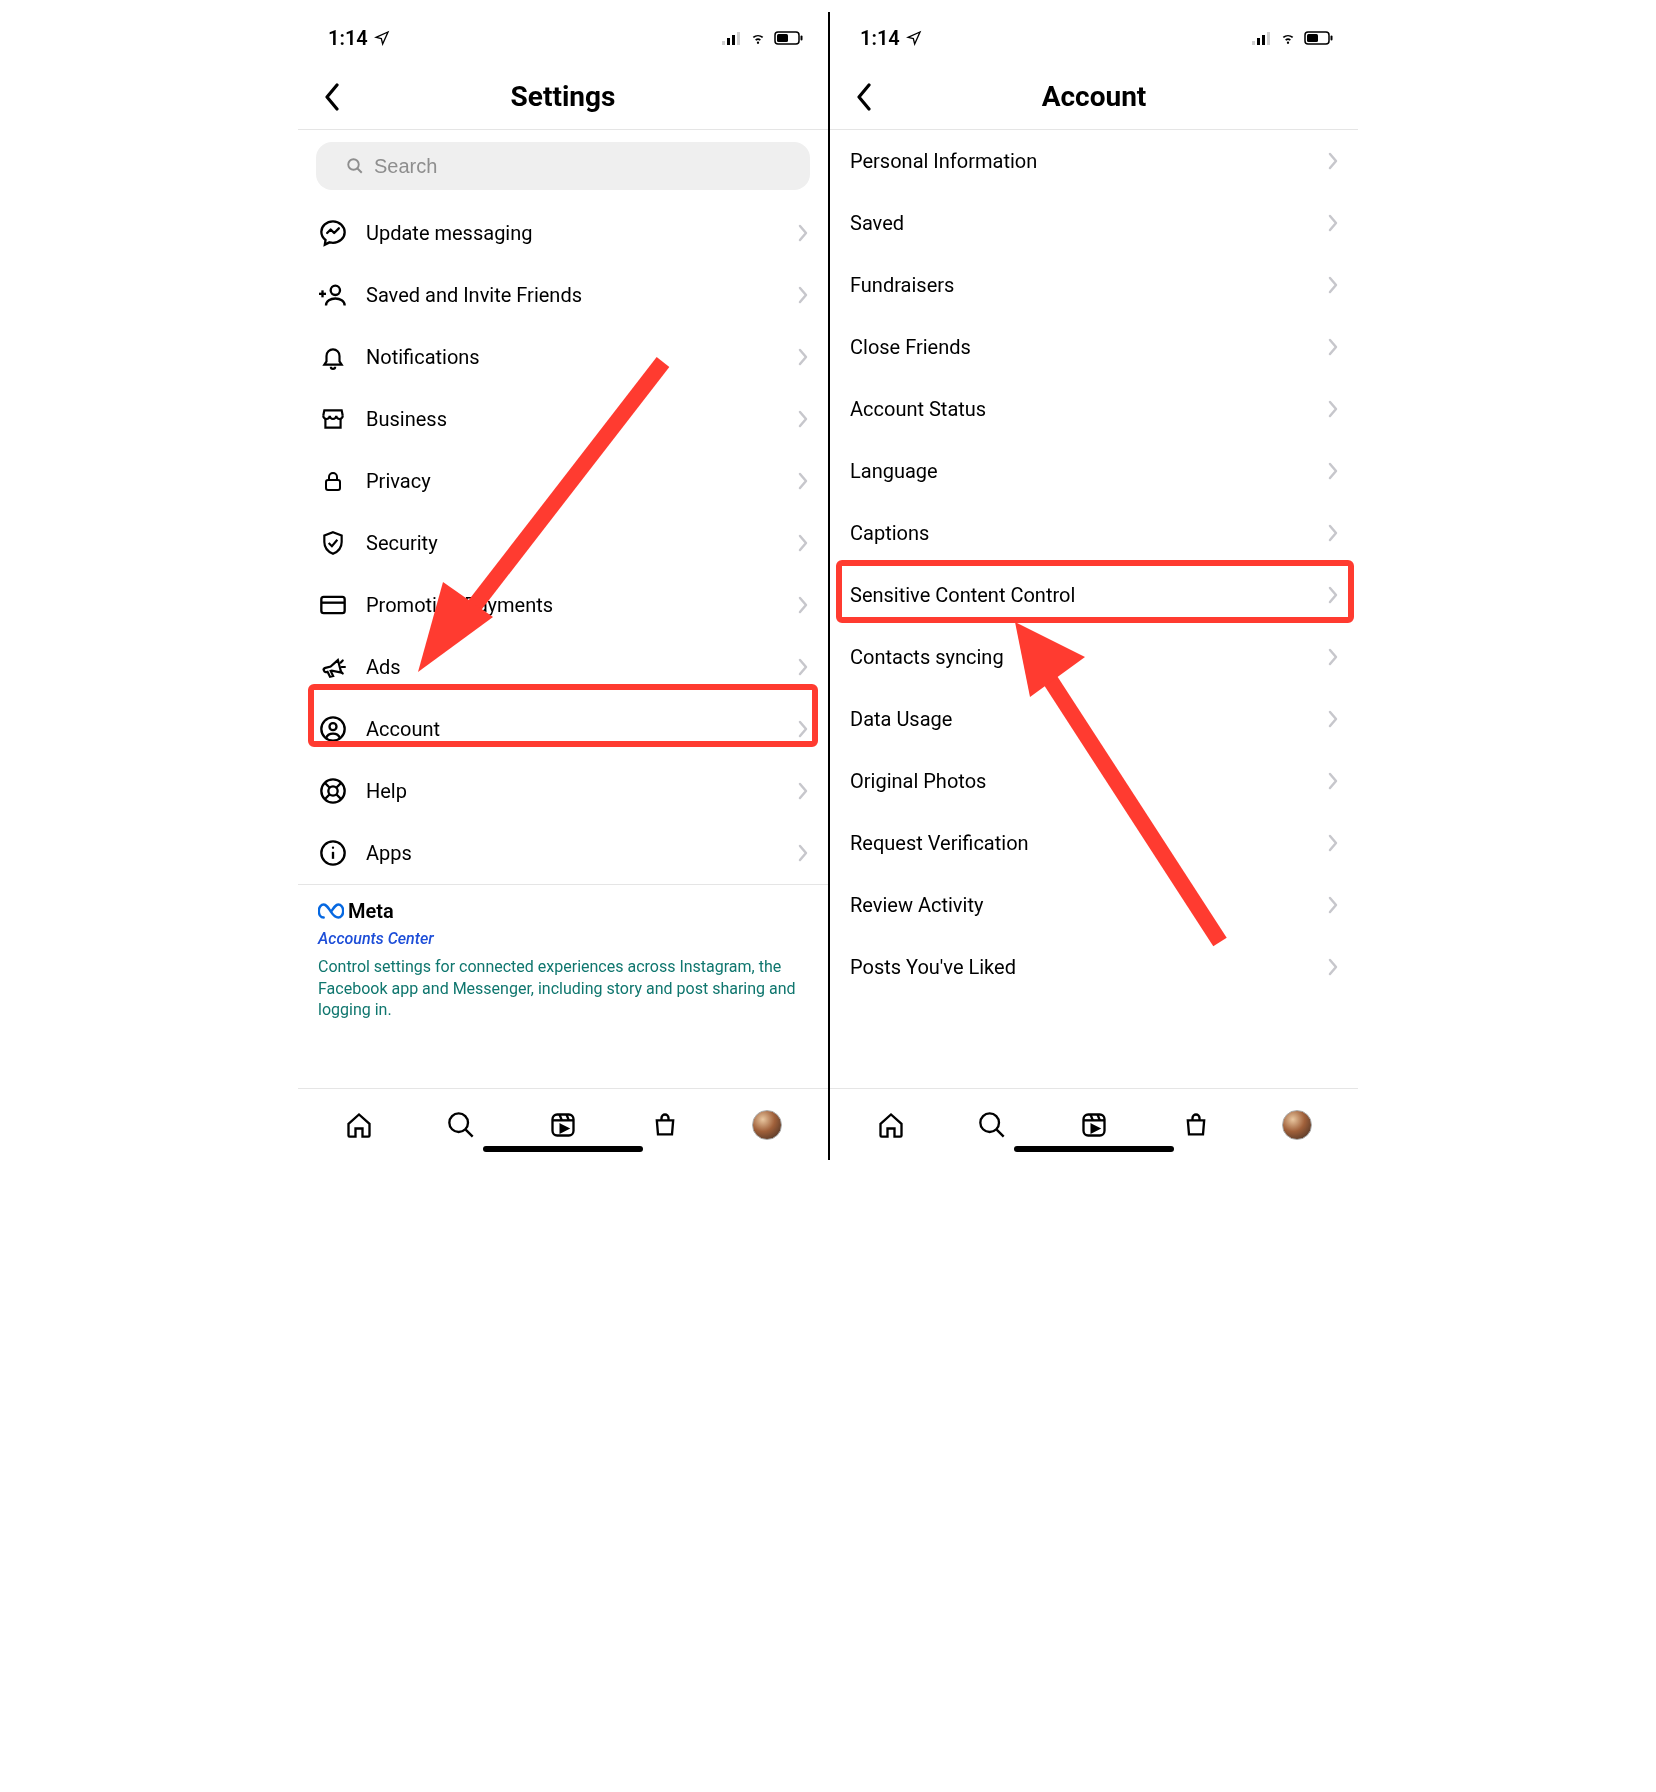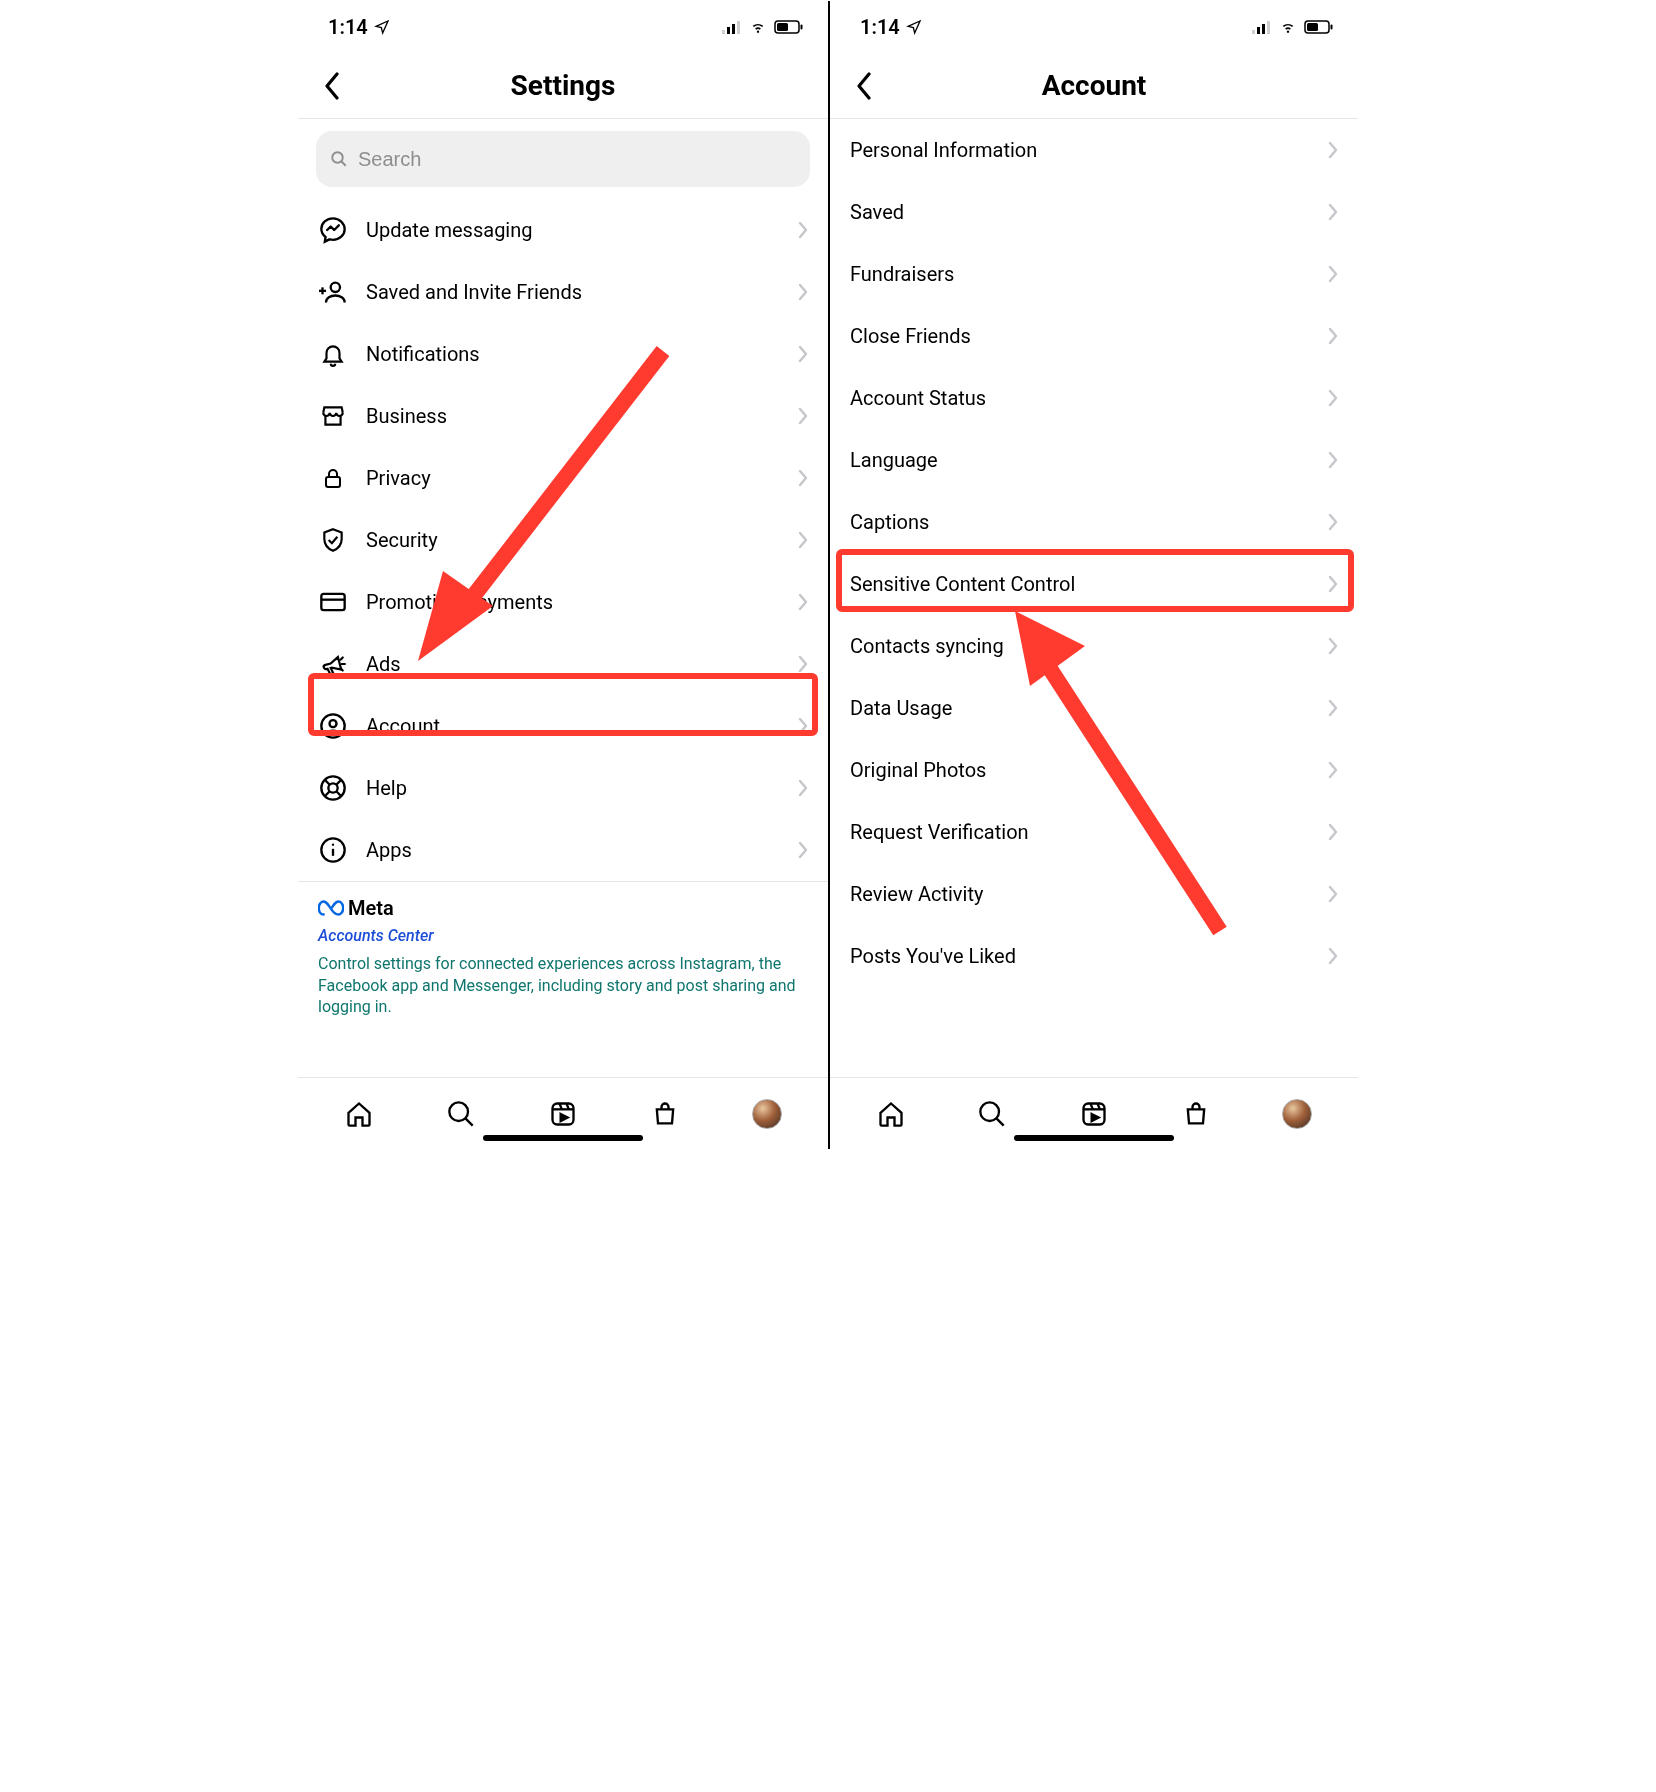--- a/index.html
+++ b/index.html
@@ -7,21 +7,21 @@
   body {
     font-family: -apple-system, BlinkMacSystemFont, "Segoe UI", Roboto, Helvetica, Arial, sans-serif;
     background: #fff;
     color: #000;
     -webkit-font-smoothing: antialiased;
   }
   .dual {
     display: flex;
     width: 1060px;
     height: 1148px;
-    margin: 1px auto;
+    margin: 12px auto;
     position: relative;
   }
   .phone {
     width: 530px;
     height: 1148px;
     background: #fff;
     position: relative;
     display: flex;
     flex-direction: column;
     overflow: hidden;
@@ -62,24 +62,24 @@
     font-size: 28px;
     font-weight: 700;
     pointer-events: none;
   }
 
   
   .search-wrap { padding: 12px 18px; }
   .search-box {
     background: #efefef;
     border-radius: 16px;
-    height: 56px;
+    height: 48px;
     display: flex;
     align-items: center;
-    padding: 0 14px;
+    padding: 0 30px;
     gap: 10px;
     color: #8e8e8e;
   }
   .search-box input {
     border: none; background: transparent;
     font-size: 20px; flex: 1;
     color: #000; outline: none;
   }
   .search-box input::placeholder { color: #8e8e8e; }
 

